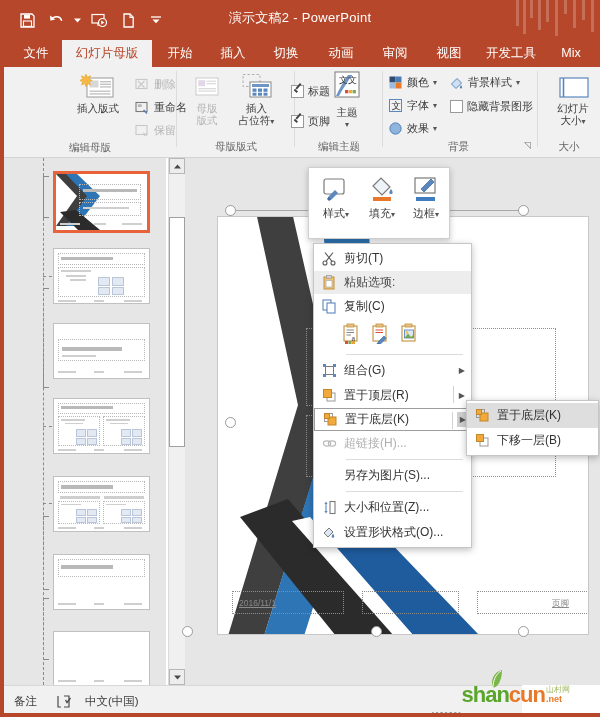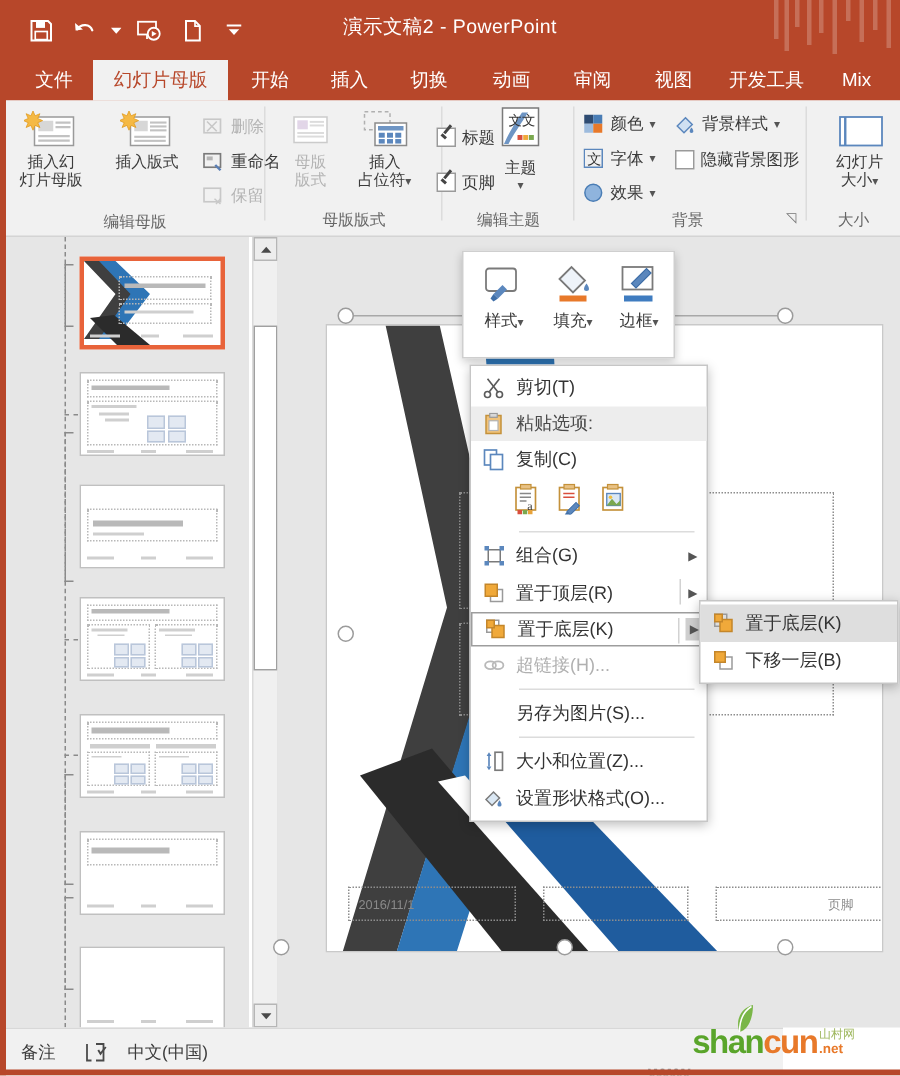--- a/index.html
+++ b/index.html
@@ -51,21 +51,21 @@
   .sbtn{position:absolute;left:0;width:16px;height:16px;background:#ededed;border:1px solid #b6b6b6;box-sizing:border-box;display:flex;align-items:center;justify-content:center;cursor:pointer;}
   .sthumb{position:absolute;left:0;width:16px;background:#fff;border:1px solid #a0a0a0;box-sizing:border-box;cursor:pointer;}
   
   .editarea{position:absolute;left:185px;top:158px;width:415px;height:527px;background:#e6e6e6;}
   .slide{position:absolute;left:32px;top:58px;width:372px;height:419px;background:#fff;border:1px solid #c9c9c9;box-sizing:border-box;overflow:hidden;}
   .sel-line{position:absolute;background:#a8a8a8;}
   .handle{position:absolute;width:11px;height:11px;border-radius:50%;background:#fff;border:1.5px solid #9b9b9b;box-sizing:border-box;cursor:pointer;}
   .ph{position:absolute;border:1px dotted #8d8d8d;box-sizing:border-box;}
   .slide-title{position:absolute;font-size:31px;color:#3f3f3f;white-space:nowrap;}
   .slide-sub{position:absolute;font-size:13px;color:#3f3f3f;white-space:nowrap;}
-  .ph-txt{position:absolute;font-size:8.5px;color:#8a8a8a;}
+  .ph-txt{position:absolute;font-size:8.5px;color:#8a8a8a;text-decoration:underline;}
   
   .minibar{position:absolute;left:308px;top:167px;width:140px;height:70px;background:#fff;border:1px solid #cfcfcf;box-shadow:0 2px 6px rgba(0,0,0,.22);}
   .mini-item{position:absolute;top:6px;width:42px;text-align:center;font-size:11px;color:#3b3b3b;cursor:pointer;}
   .mini-item .mi{height:32px;display:flex;align-items:center;justify-content:center;}
   
   .ctxmenu{position:absolute;left:313px;top:243px;width:157px;background:#fff;border:1px solid #c6c6c6;box-shadow:0 2px 7px rgba(0,0,0,.26);padding:2px 0;}
   .ctx-item{position:relative;height:25px;display:flex;align-items:center;cursor:pointer;}
   .ctx-item .ci{width:30px;height:25px;display:flex;align-items:center;justify-content:center;flex:none;}
   .ctx-item .cl{font-size:12px;color:#333;white-space:nowrap;}
   .ctx-item.dim .cl{color:#b0b0b0;}
@@ -164,35 +164,20 @@
   <div class="tab" style="left:478px;width:66px;">开发工具</div>
   <div class="tab" style="left:551px;width:40px;">Mix</div>
 </div>
 
 <div class="ribbon">
   <div class="sep" style="left:176px;"></div>
   <div class="sep" style="left:294px;"></div>
   <div class="sep" style="left:382px;"></div>
   <div class="sep" style="left:537px;"></div>
 
-  <div class="bigbtn" style="left:5px;top:6px;width:58px;">
-    <div class="ic">
-      <svg width="36" height="28" viewBox="0 0 36 28">
-          <rect x="7" y="5" width="26" height="19" fill="#fff" stroke="#9a9a9a" stroke-width="1"></rect>
-          <rect x="9.5" y="7.5" width="10" height="7" fill="#d7d7d7"></rect>
-          <rect x="21" y="8" width="10" height="1.5" fill="#c2c2c2"></rect>
-          <rect x="21" y="11" width="10" height="1.5" fill="#c2c2c2"></rect>
-          <rect x="9.5" y="17" width="21" height="1.5" fill="#c2c2c2"></rect>
-          <rect x="9.5" y="20" width="21" height="1.5" fill="#c2c2c2"></rect>
-          <path d="M6 1 L7.4 4.2 L10.6 2.8 L9.2 6 L12.4 7.4 L9.2 8.8 L10.6 12 L7.4 10.6 L6 13.8 L4.6 10.6 L1.4 12 L2.8 8.8 L-0.4 7.4 L2.8 6 L1.4 2.8 L4.6 4.2 Z" fill="#f5b944" stroke="#e09a1d" stroke-width=".5"></path>
-        </svg>
-    </div>
-    <span>插入幻</span><br>
-    <span>灯片母版</span>
-  </div>
 
   <div class="bigbtn" style="left:69px;top:6px;width:58px;">
     <div class="ic">
       <svg width="36" height="28" viewBox="0 0 36 28">
           <rect x="7" y="5" width="26" height="19" fill="#fff" stroke="#9a9a9a" stroke-width="1"></rect>
           <rect x="9.5" y="7.5" width="9" height="7" fill="#d7d7d7"></rect>
           <rect x="20" y="8" width="11" height="1.4" fill="#c2c2c2"></rect>
           <rect x="20" y="10.6" width="11" height="1.4" fill="#c2c2c2"></rect>
           <rect x="20" y="13.2" width="11" height="1.4" fill="#c2c2c2"></rect>
           <rect x="9.5" y="17.5" width="21" height="1.4" fill="#c2c2c2"></rect>

